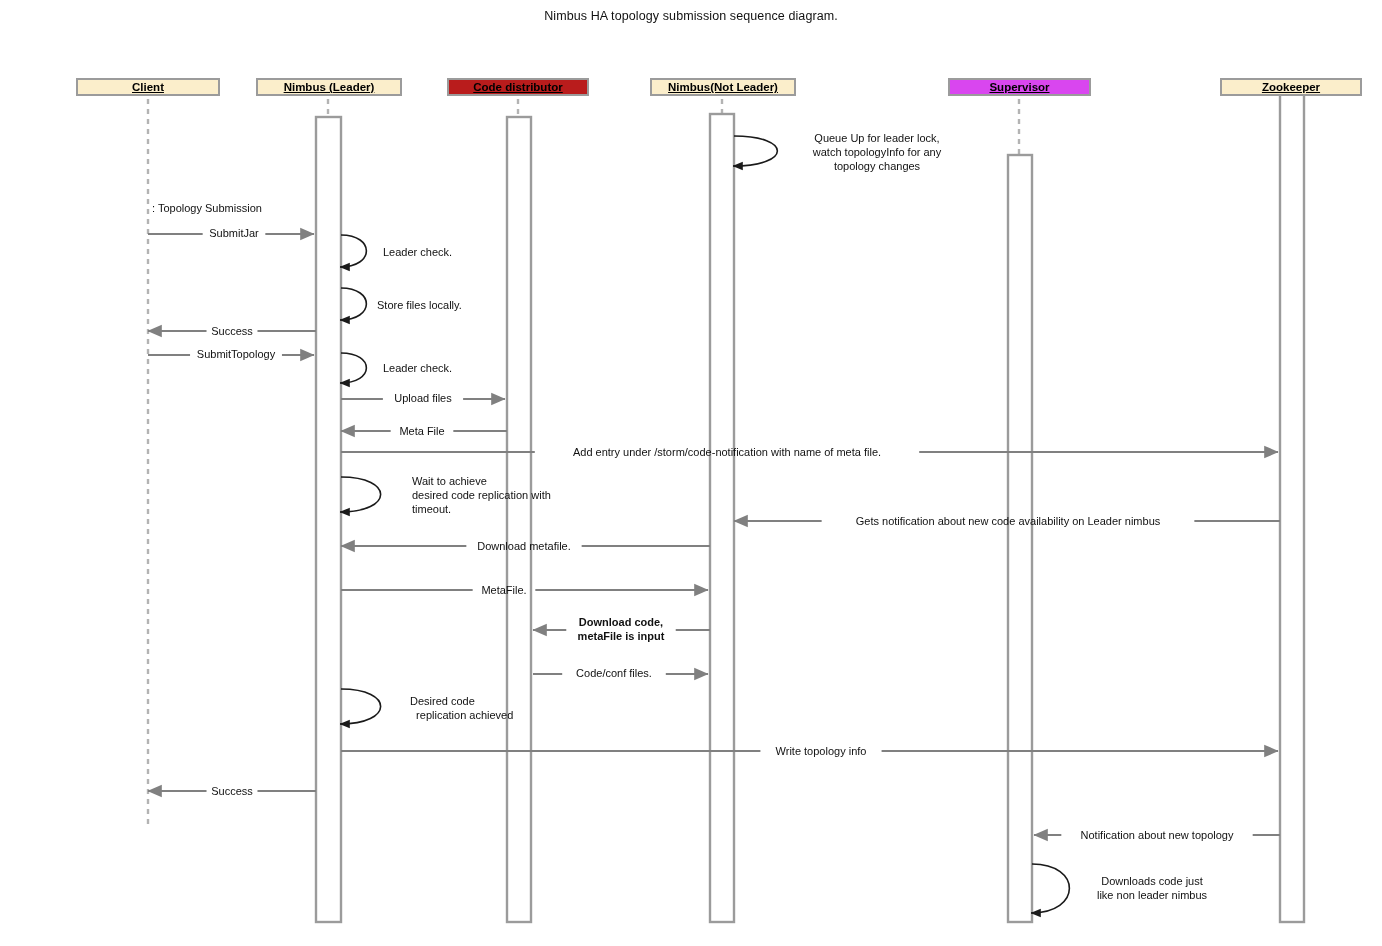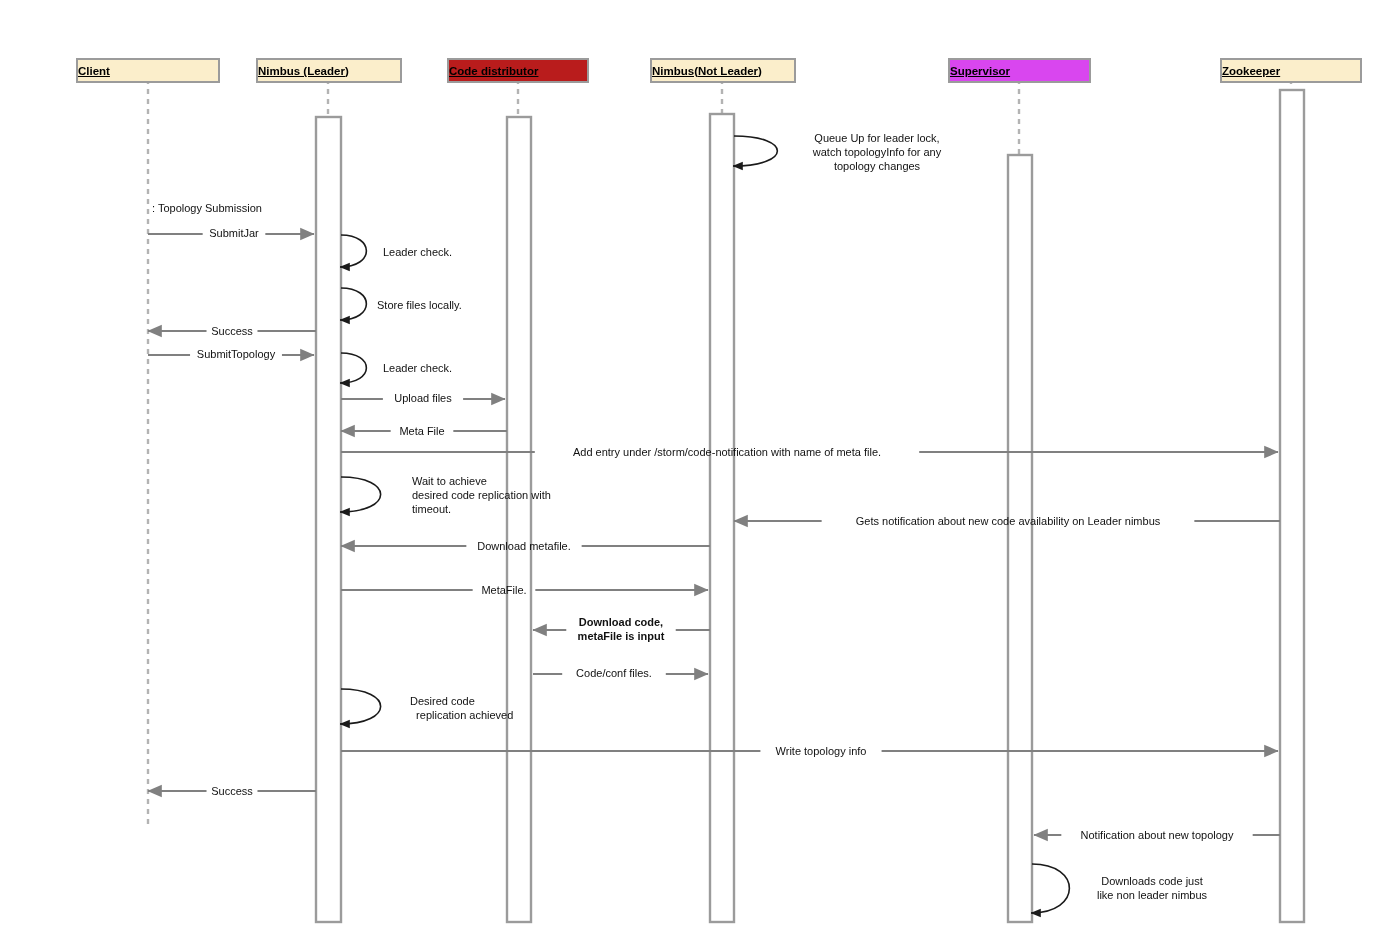--- a/index.html
+++ b/index.html
@@ -9,39 +9,40 @@
     color:#000;
   }
   #canvas{position:absolute;inset:0;width:1382px;height:946px;}
   .diagram-title{
     position:absolute;left:0;top:9px;width:1382px;text-align:center;
     font-size:12.5px;color:#111;letter-spacing:0.1px;
   }
   .lifeline-head{
     position:absolute;box-sizing:border-box;
     background:#fbeecb;border:2px solid #9b9b9b;
-    height:25px;display:flex;align-items:center;justify-content:flex-start;
+    height:18px;display:flex;align-items:center;justify-content:center;margin-top:20px;
   }
   .lifeline-head span{
     font-size:11.5px;font-weight:bold;text-decoration:underline;color:#000;
     white-space:nowrap;
   }
   .msg-label{
     position:absolute;font-size:11px;color:#111;white-space:pre;
     line-height:14px;
   }
   .msg-label.center{text-align:center;transform:translateX(-50%);}
   .msg-label.left{text-align:left;}
   svg{position:absolute;left:0;top:0;overflow:visible;}
 </style>
 </head>
 <body>
 
 <div id="canvas">
 
+  <div class="diagram-title">Nimbus HA topology submission sequence diagram.</div>
 
   <svg id="gfx" width="1382" height="946">
     <defs>
       <marker id="arrow-gray" viewBox="0 0 10 10" refX="9.6" refY="5" markerWidth="7.2" markerHeight="7.2" orient="auto-start-reverse">
         <path d="M 0 0.6 L 10 5 L 0 9.4 z" fill="#808080"></path>
       </marker>
       <marker id="arrow-dark" viewBox="0 0 10 10" refX="9.6" refY="5" markerWidth="6.4" markerHeight="6.4" orient="auto-start-reverse">
         <path d="M 0 0.8 L 10 5 L 0 9.2 z" fill="#1a1a1a"></path>
       </marker>
     </defs>

